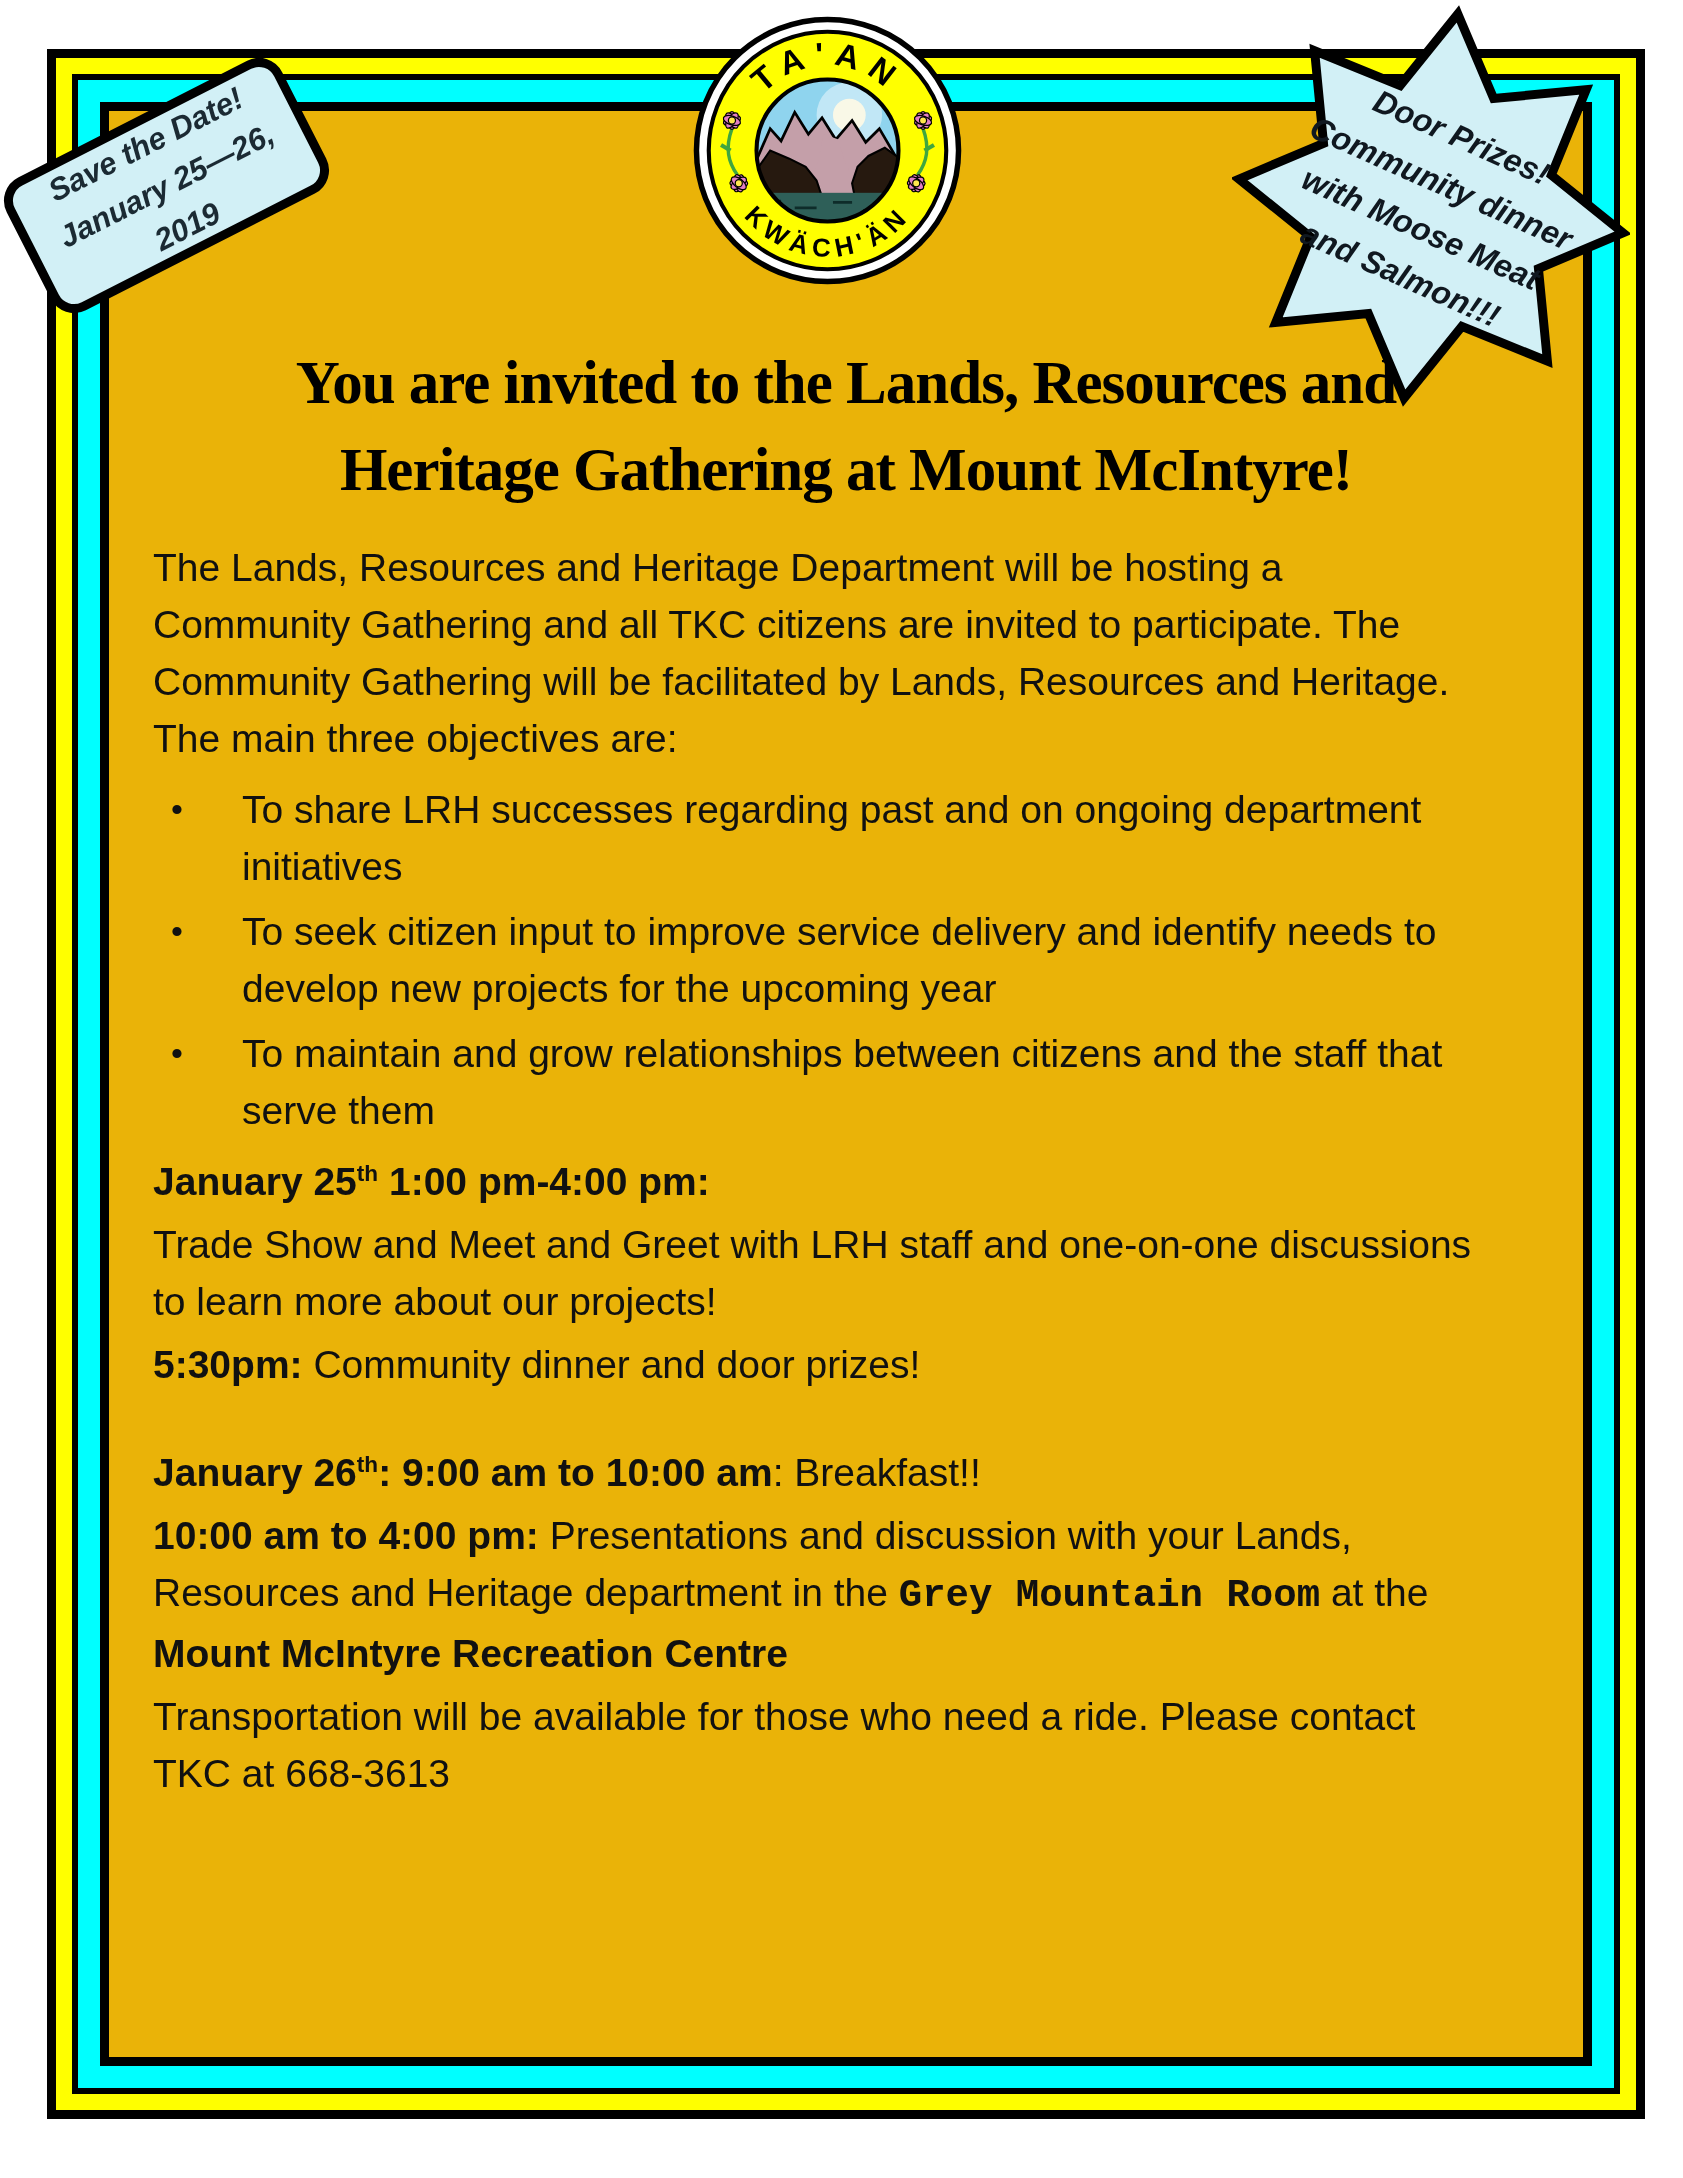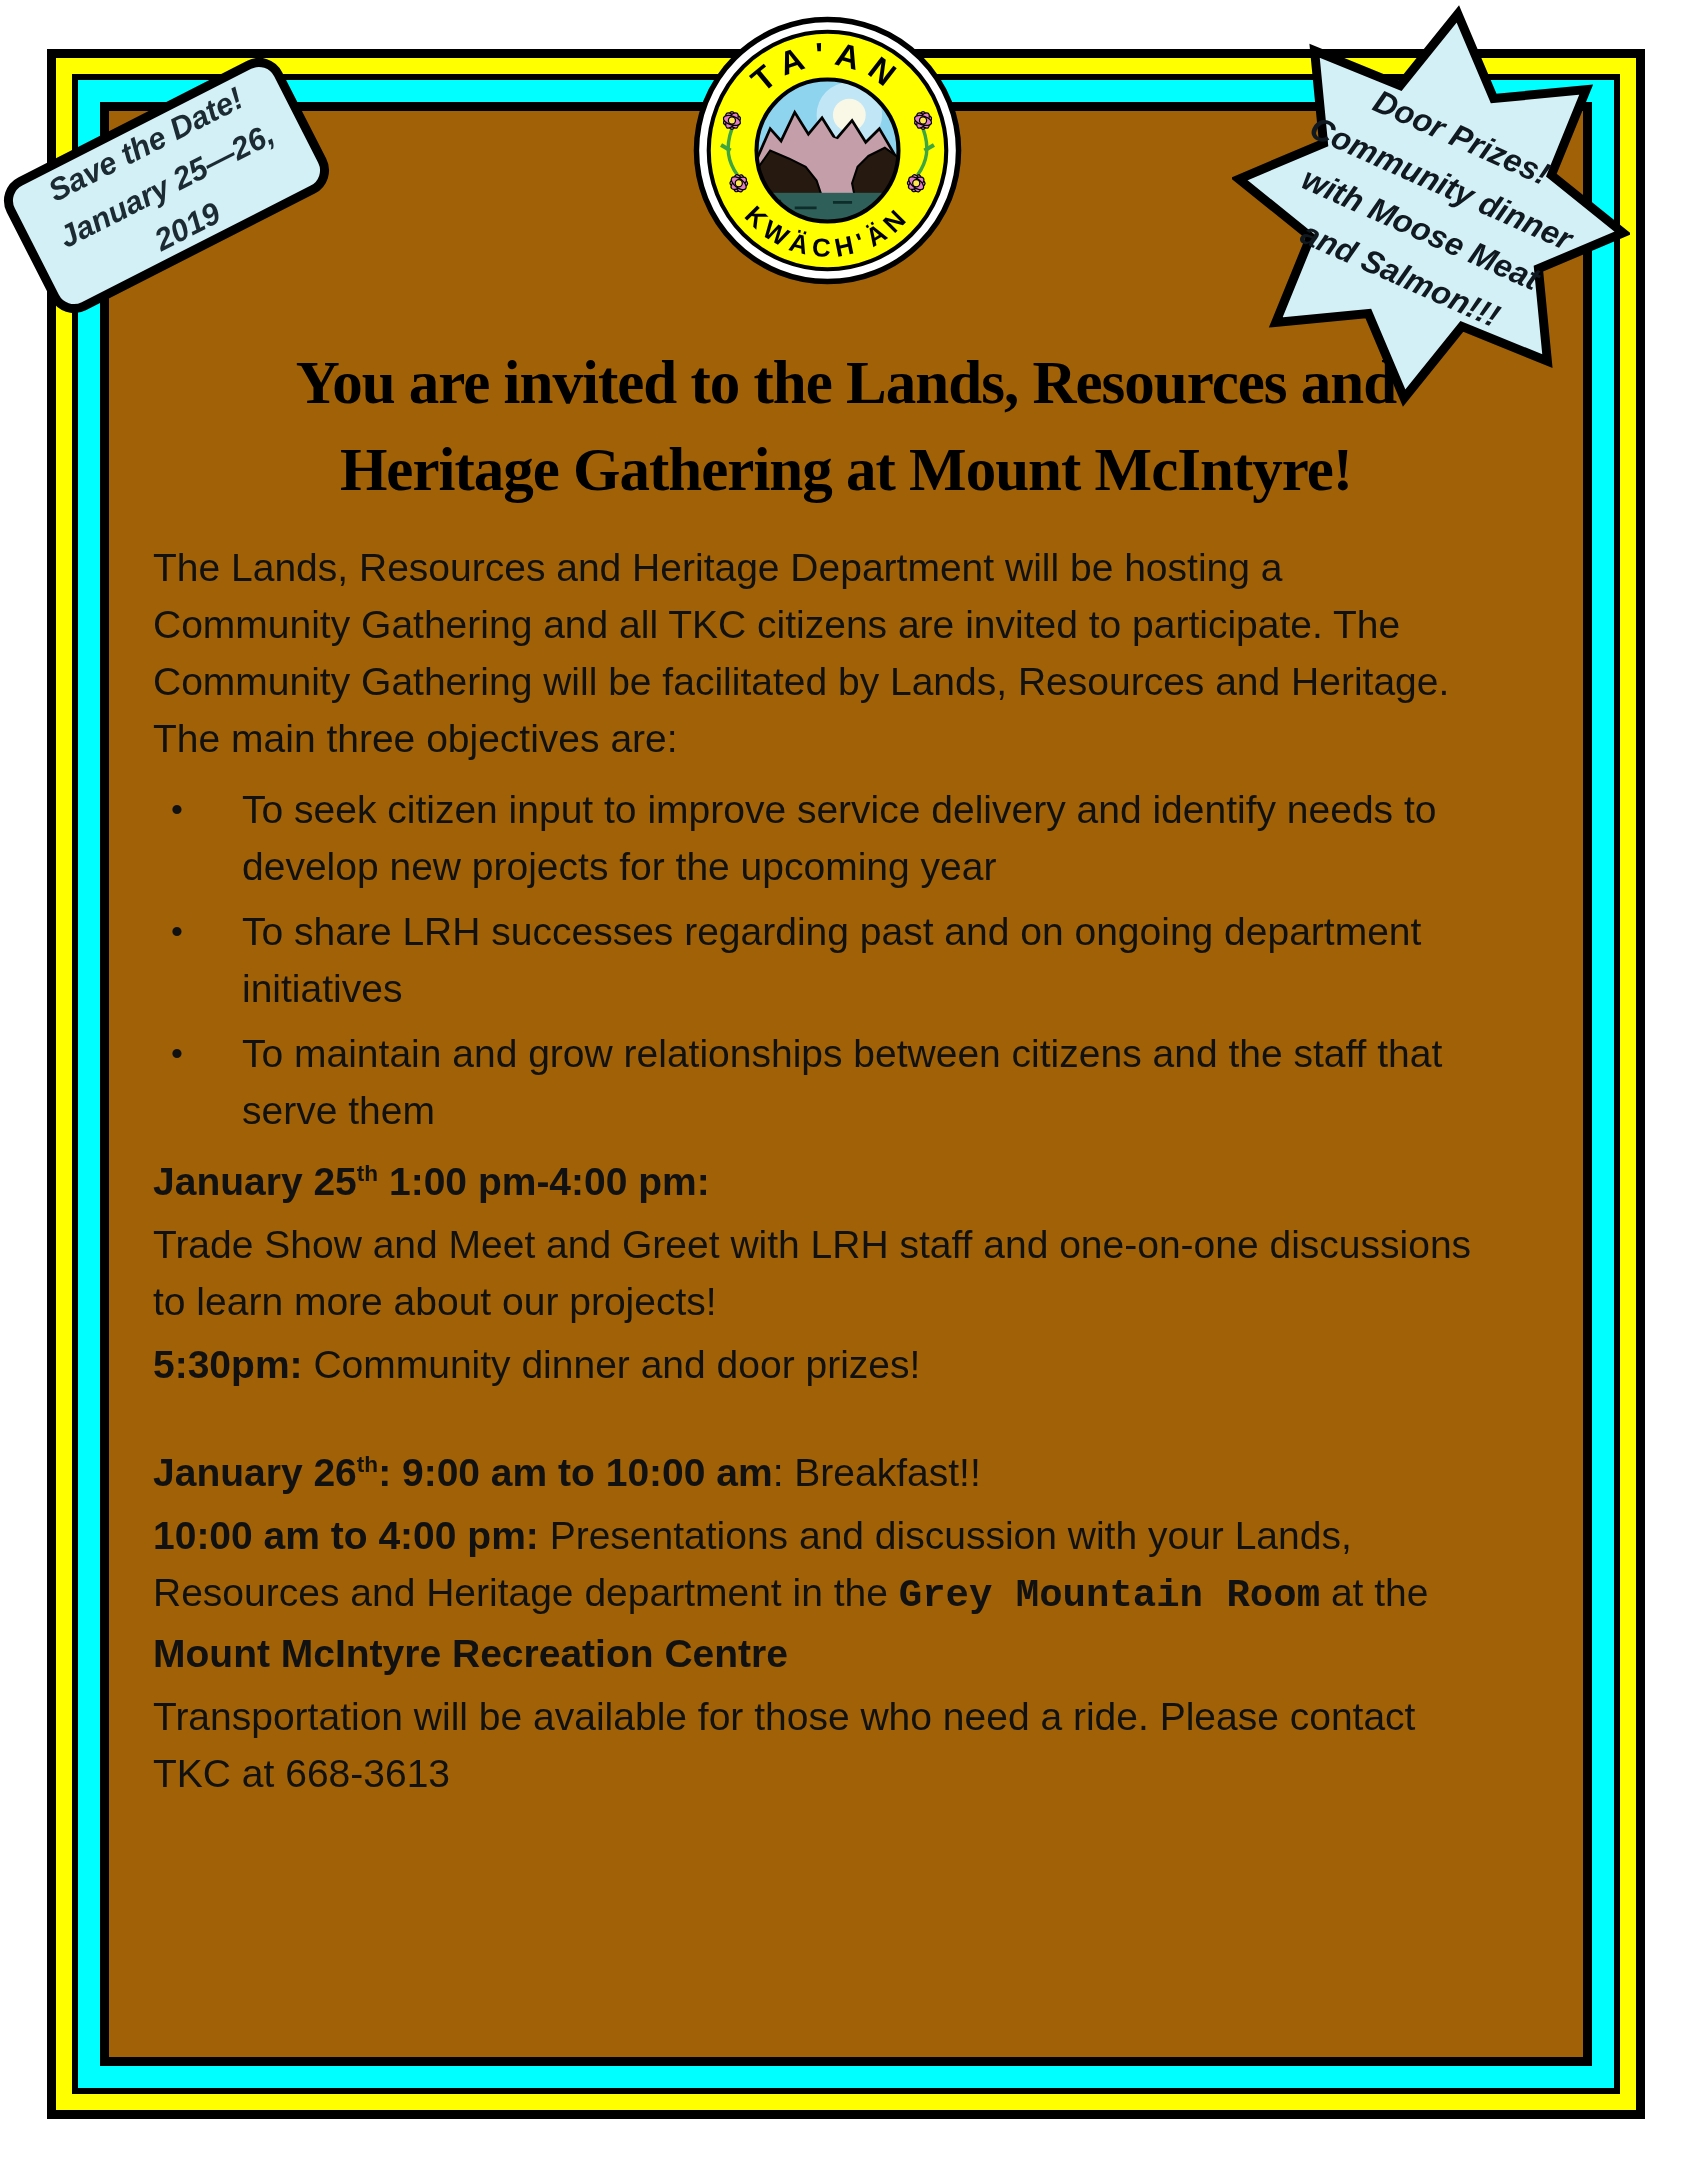--- a/index.html
+++ b/index.html
@@ -4,21 +4,21 @@
 <style>
   * { margin:0; padding:0; box-sizing:border-box; }
   html,body { width:1683px; height:2178px; background:#ffffff; font-family:"Liberation Sans", sans-serif; color:#111; }
   body { position:relative; overflow:hidden; }
 
   
   .frame  { position:absolute; left:47px; top:49px; right:38px; bottom:59px; border:9px solid var(--frame-black); }
   .frame2 { position:absolute; inset:0; border:16px solid var(--frame-yellow); }
   .frame3 { position:absolute; inset:0; border:6px solid var(--frame-black); }
   .frame4 { position:absolute; inset:0; border:22px solid var(--frame-cyan); }
-  .frame5 { position:absolute; inset:0; border:9px solid var(--frame-black); background:#a16207; }
+  .frame5 { position:absolute; inset:0; border:9px solid var(--frame-black); background:#eab308; }
   .content{ position:absolute; inset:0; overflow:hidden; }
 
   
   .title { margin-top:228px; text-align:center; font-family:"Liberation Serif", serif; font-weight:bold; font-size:61px; line-height:87px; letter-spacing:-1px; color:#000; }
 
   
   .text-col { margin:26px 111px 4px 44px; font-size:39px; line-height:57px; color:#111; }
   .text-col p { margin-bottom:14px; }
   ul.objectives { list-style:none; margin:2px 0 14px 18px; }
   ul.objectives li { position:relative; padding-left:71px; margin-bottom:8px; }
@@ -55,22 +55,22 @@
 
       <h1 class="title">
         <div>You are invited to the Lands, Resources and</div>
         <div>Heritage Gathering at Mount McIntyre!</div>
       </h1>
 
       <div class="text-col">
         <p>The Lands, Resources and Heritage Department will be hosting a Community Gathering and all TKC citizens are invited to participate. The Community Gathering will be facilitated by Lands, Resources and Heritage. The main three objectives are:</p>
 
         <ul class="objectives">
+          <li>To share LRH successes regarding past and on ongoing department initiatives</li>
           <li>To seek citizen input to improve service delivery and identify needs to develop new projects for the upcoming year</li>
-          <li>To share LRH successes regarding past and on ongoing department initiatives</li>
           <li>To maintain and grow relationships between citizens and the staff that serve them</li>
         </ul>
 
 
         <p class="heading tight"><span style="font-weight: bold; text-align: center;">January 25</span><sup style="font-weight: bold;">th</sup><span style="font-weight: bold;"> 1:00 pm-4:00 pm</span><span style="font-weight: bold;">:</span></p>
         <p class="tight">Trade Show and Meet and Greet with LRH staff and one-on-one discussions to learn more about our projects!</p>
         <p><span style="font-weight: bold;">5:30pm:</span><span>  Community dinner and door prizes!</span></p>
 
         <p class="heading gap-before tight"><span style="font-weight: bold;">January 26</span><sup style="font-weight: bold;">th</sup><span style="font-weight: bold;">: 9:00 am to 10:00 am</span><span>: Breakfast!!</span></p>
         <p class="tight"><span style="font-weight: bold;">10:00 am to 4:00 pm:</span><span>  Presentations and discussion with your Lands, Resources and Heritage department in the </span><span style="font-weight: bold; font-family: Liberation Mono, monospace;">Grey Mountain Room</span><span> at the </span><span style="font-weight: bold;">Mount McIntyre Recreation Centre</span></p>

